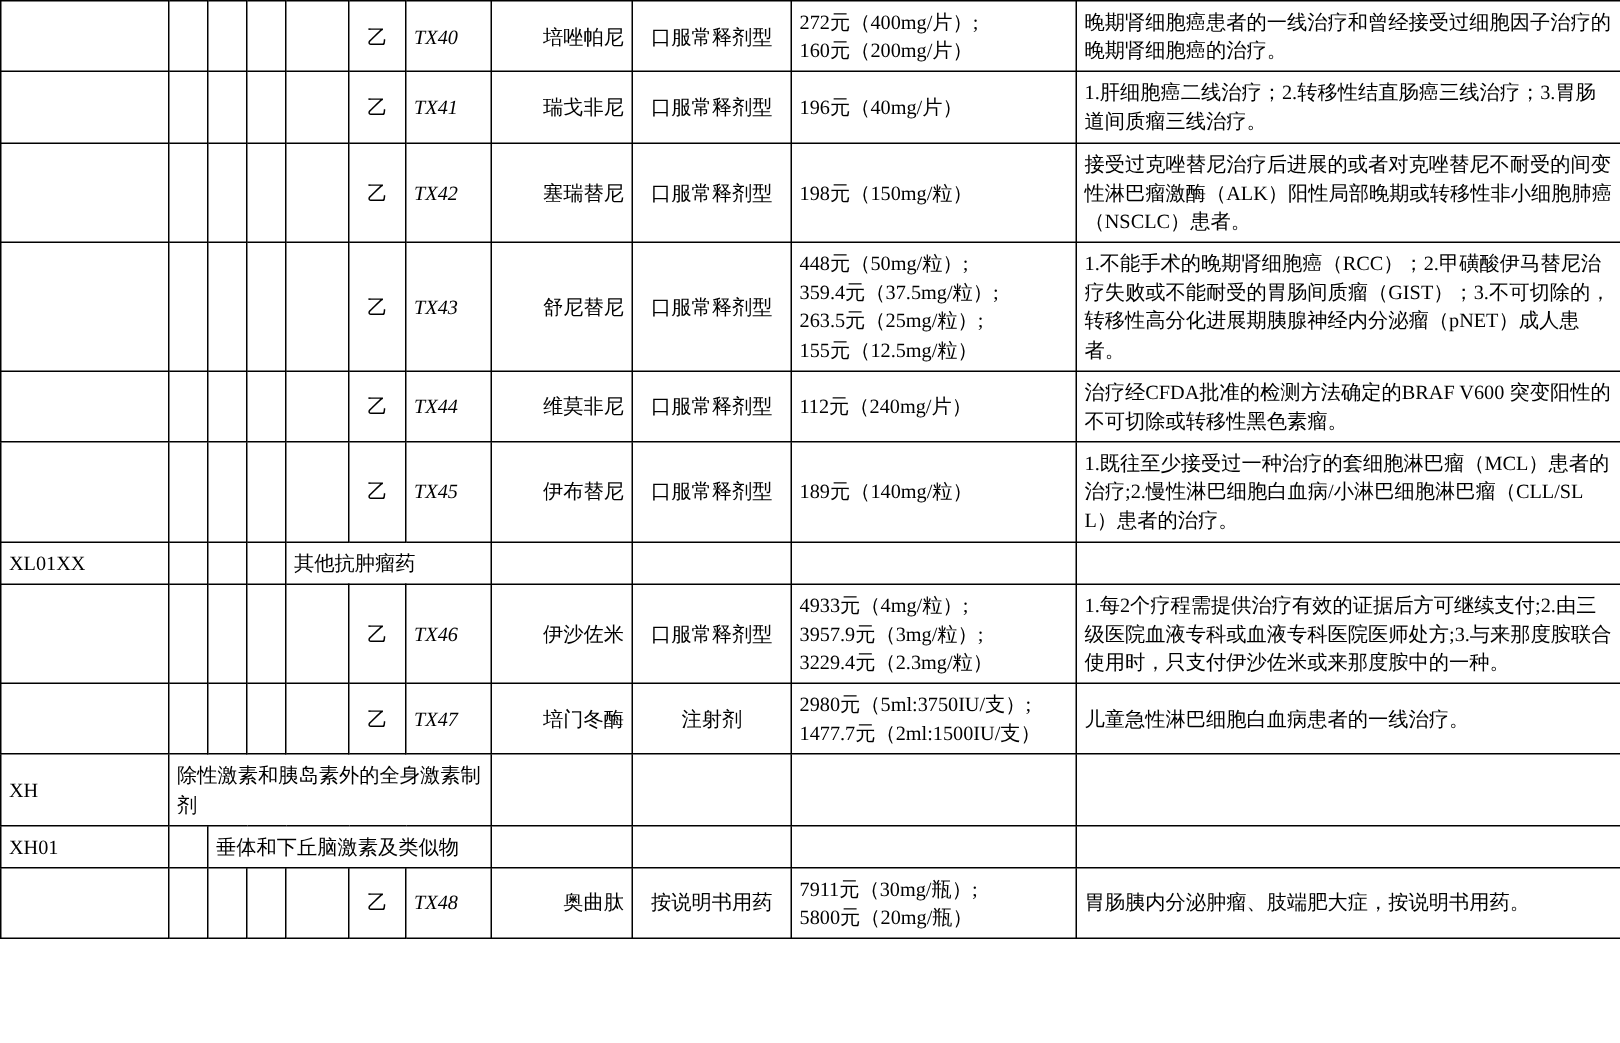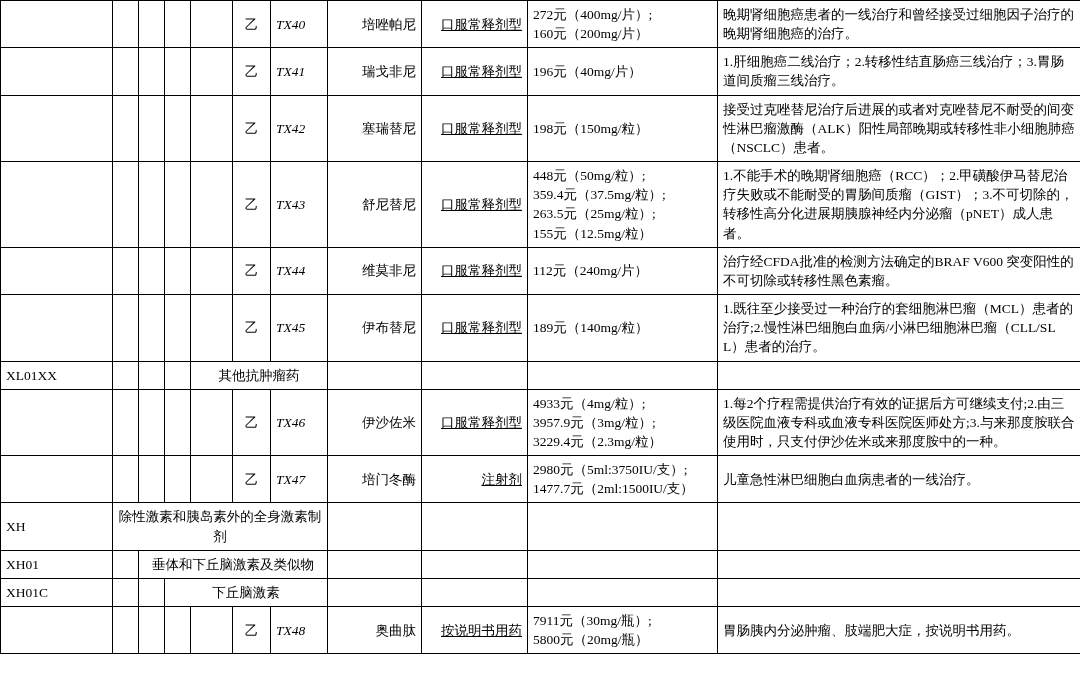--- a/index.html
+++ b/index.html
@@ -37,24 +37,24 @@
   col.c6 { width: 57px; }
   col.c7 { width: 94px; }
   col.c8 { width: 106px; }
   col.c9 { width: 190px; }
   col.c10 { width: 363px; }
 
   td.code { text-align: left; padding-left: 4px; }
   td.level { text-align: center; }
   td.tx { text-align: left; padding-left: 3px; font-style: italic; }
   td.name { text-align: right; padding-left: 8px; }
-  td.form { text-align: right; padding-left: 8px; text-decoration: underline; }
+  td.form { text-align: center; padding-left: 8px; }
   td.price { text-align: left; }
   td.limit { text-align: left; margin-left: 19px; }
-  td.catname { text-align: center; padding-left: 6px; }
+  td.catname { text-align: left; padding-left: 6px; }
   td.blank { }
   .price-line { white-space: nowrap; }
 </style>
 </head>
 <body>
 
 <table class="drug-table">
   <colgroup>
     <col class="c0">
       <col class="c1">
@@ -229,30 +229,20 @@
     <tr>
       <td class="code">XH01</td>
       <td class="blank"></td>
       <td class="catname" colspan="5">垂体和下丘脑激素及类似物</td>
       <td class="blank"></td>
       <td class="blank"></td>
       <td class="blank"></td>
       <td class="blank"></td>
     </tr>
 
-    <tr>
-      <td class="code">XH01C</td>
-      <td class="blank"></td>
-      <td class="blank"></td>
-      <td class="catname" colspan="4">下丘脑激素</td>
-      <td class="blank"></td>
-      <td class="blank"></td>
-      <td class="blank"></td>
-      <td class="blank"></td>
-    </tr>
 
 
     <tr>
       <td class="blank"></td>
       <td class="blank"></td>
       <td class="blank"></td>
       <td class="blank"></td>
       <td class="blank"></td>
       <td class="level">乙</td>
       <td class="tx">TX48</td>

